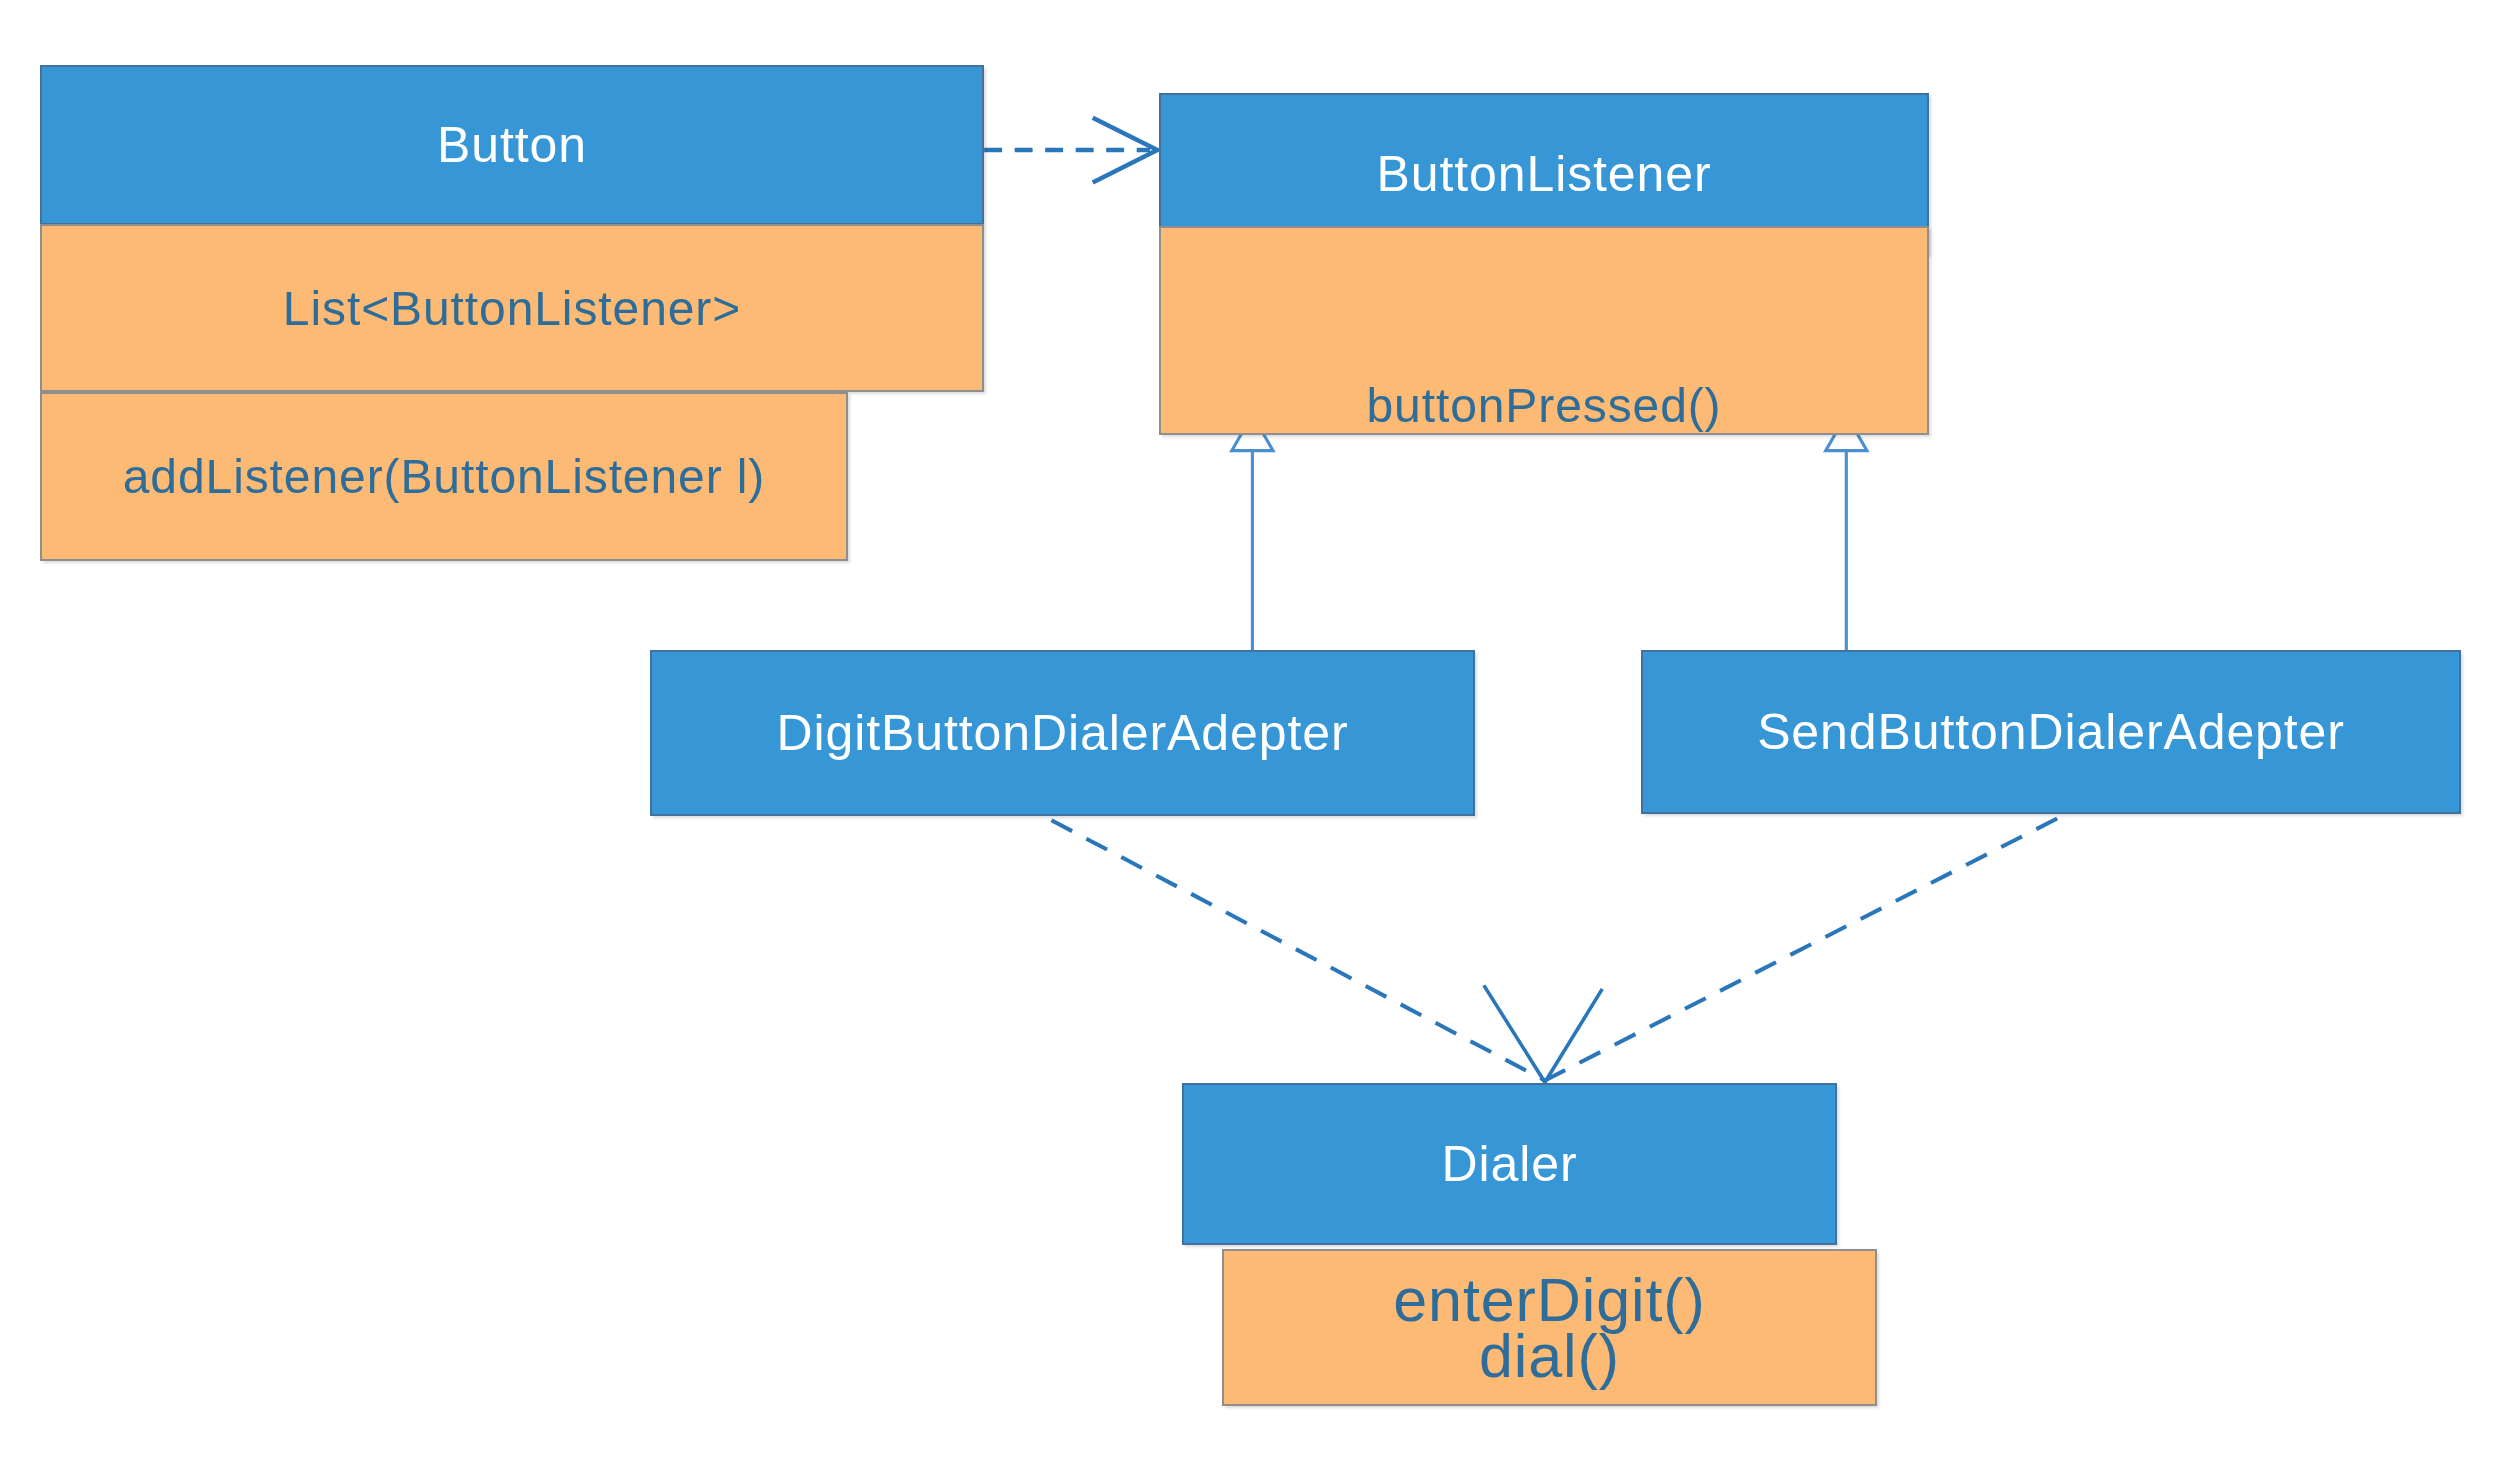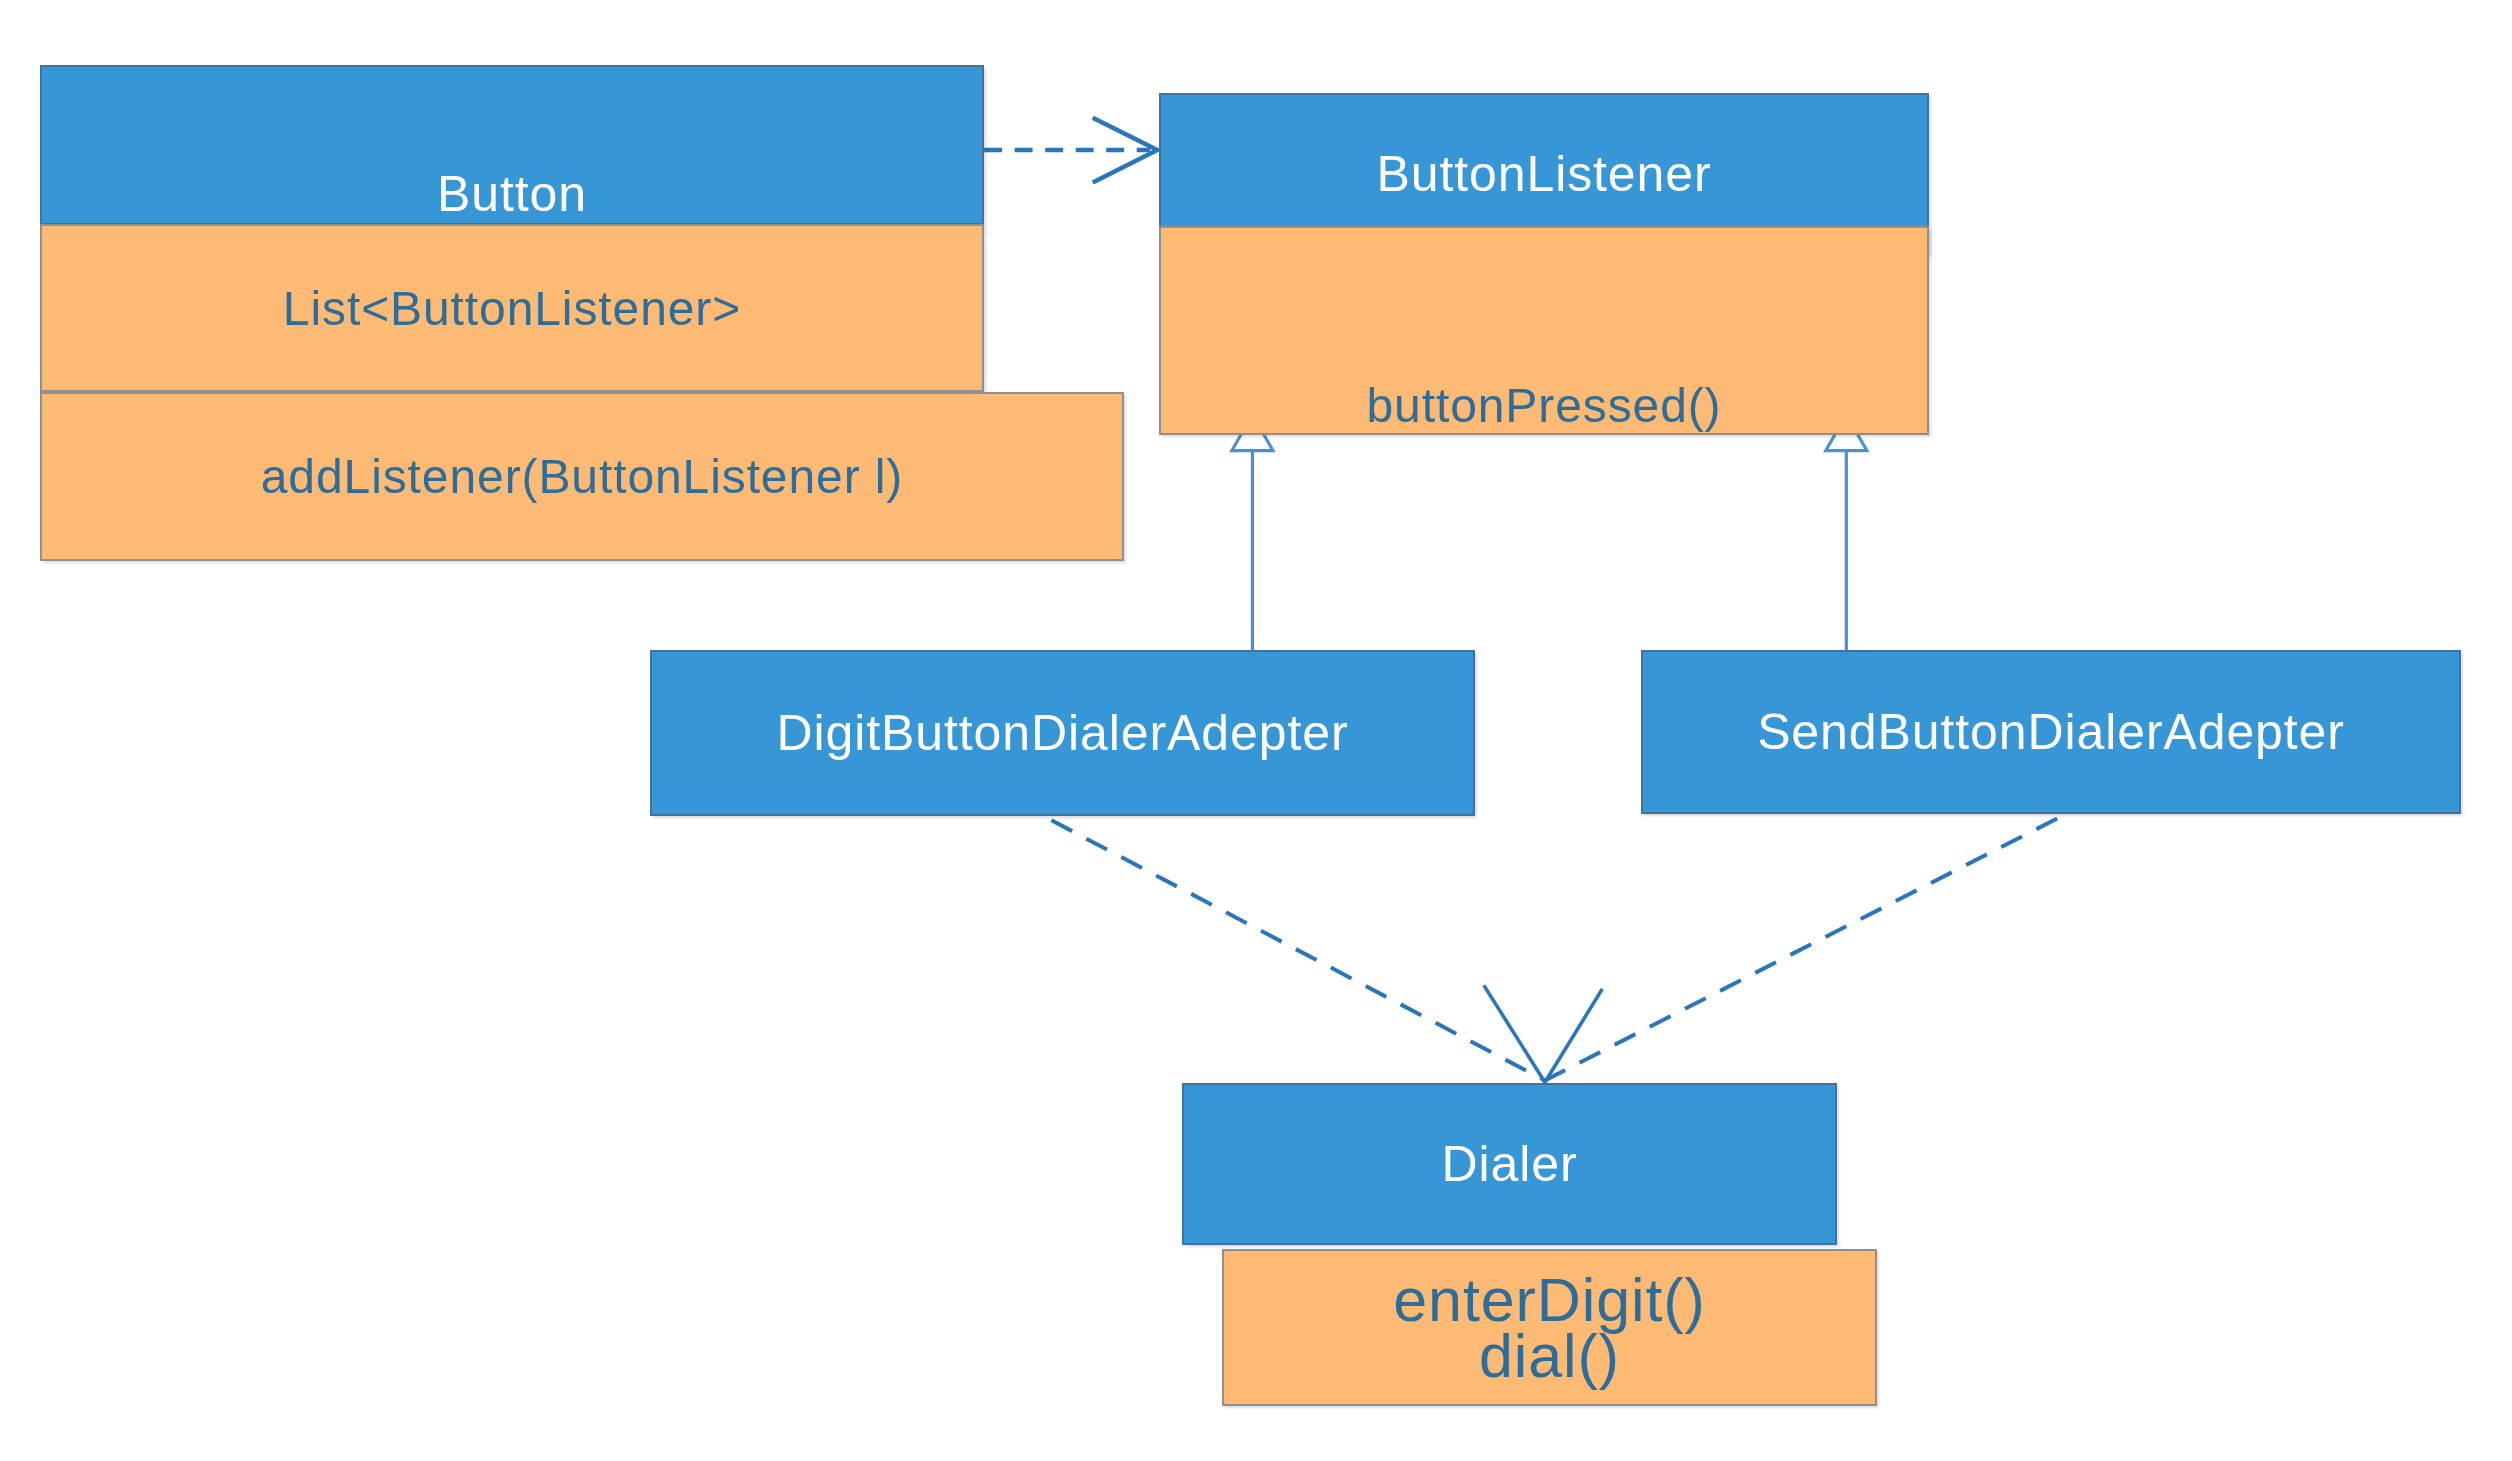--- a/index.html
+++ b/index.html
@@ -51,27 +51,27 @@
     </g>
 
     <g>
       <line x1="2293" y1="912" x2="1722" y2="1204" stroke="var(--arrow)" stroke-width="4.5" stroke-dasharray="26 18"></line>
     </g>
 
     <path d="M1654,1098 L1722,1206 L1786,1102" fill="none" stroke="var(--arrow)" stroke-width="4"></path>
   </svg>
 
   <div>
-    <div class="sec blue" style="left:40px;top:65px;width:944px;height:160px;align-items:flex-end;">
+    <div class="sec blue" style="left:40px;top:65px;width:944px;height:160px;">
       <span>Button</span>
     </div>
     <div class="sec white" style="left:40px;top:224px;width:944px;height:168px;">
       <span>List&lt;ButtonListener&gt;</span>
     </div>
-    <div class="sec white" style="left:40px;top:392px;width:1084px;height:169px;">
+    <div class="sec white" style="left:40px;top:392px;width:808px;height:169px;">
       <span>addListener(ButtonListener l)</span>
     </div>
   </div>
 
   <div>
     <div class="sec blue" style="left:1159px;top:65px;width:770px;height:162px;margin-top:28px;">
       <span>ButtonListener</span>
     </div>
     <div class="sec white" style="left:1159px;top:226px;width:770px;height:209px;align-items:flex-end;">
       <span>buttonPressed()</span>

